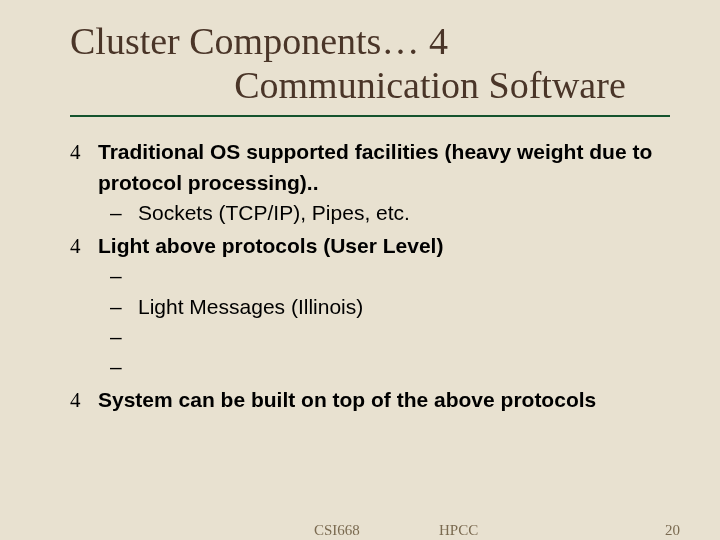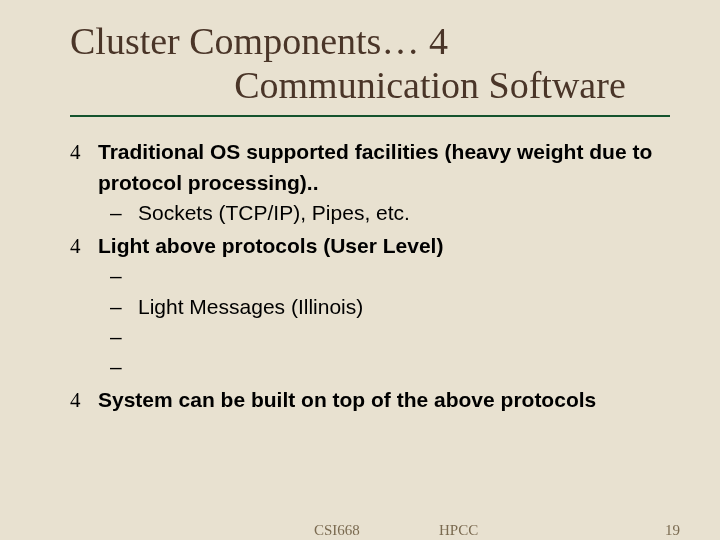--- a/index.html
+++ b/index.html
@@ -123,16 +123,16 @@
     <div class="l1">
       <span class="bullet">4</span>
       <span>System can be built on top of the above protocols</span>
     </div>
 
   </div>
 
   <div class="footer">
     <span class="fl">CSI668</span>
     <span class="fc">HPCC</span>
-    <span class="fr">19</span>
+    <span class="fr">20</span>
   </div>
 
 </div>
 
 </body></html>

